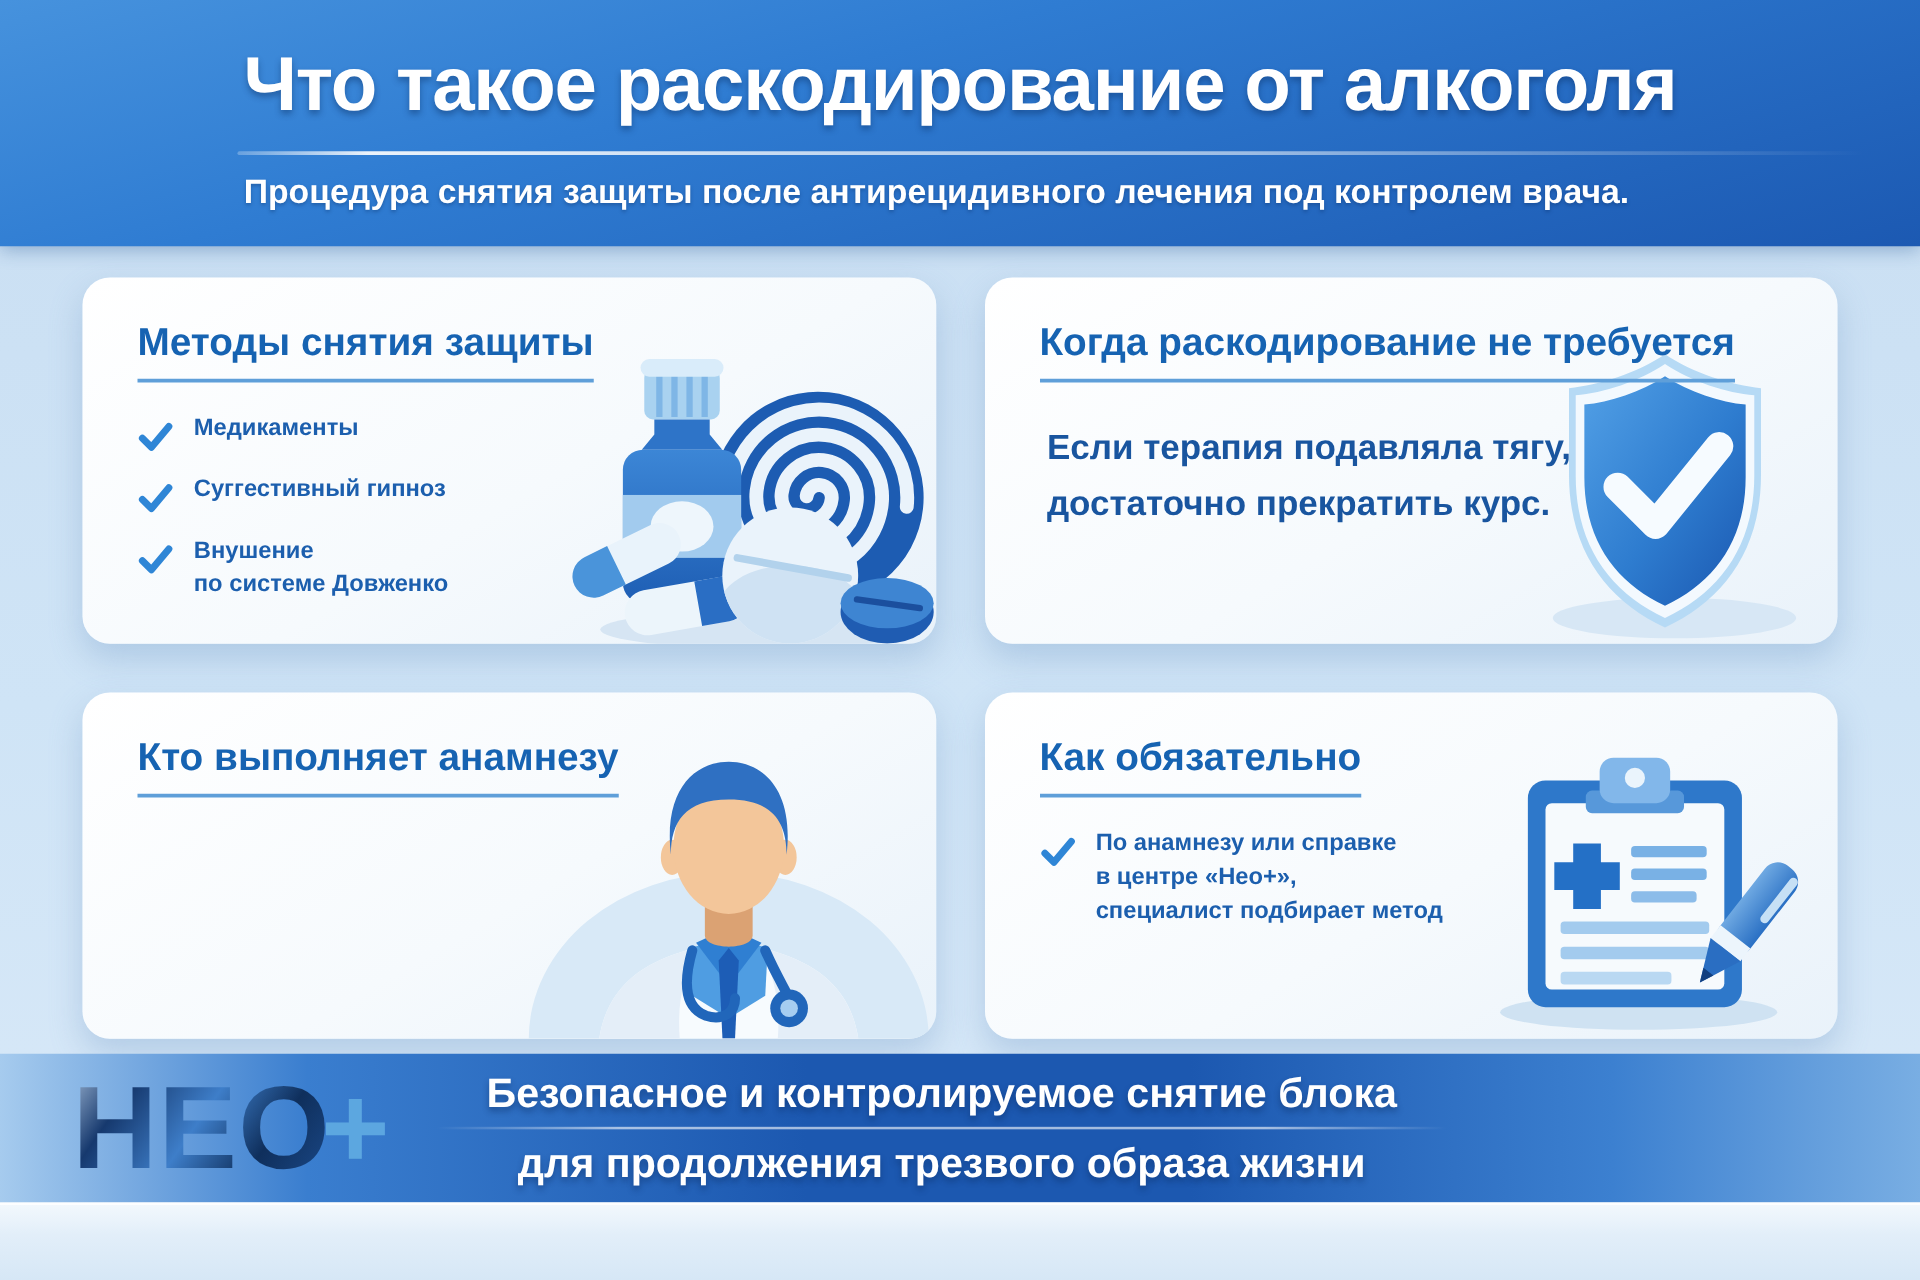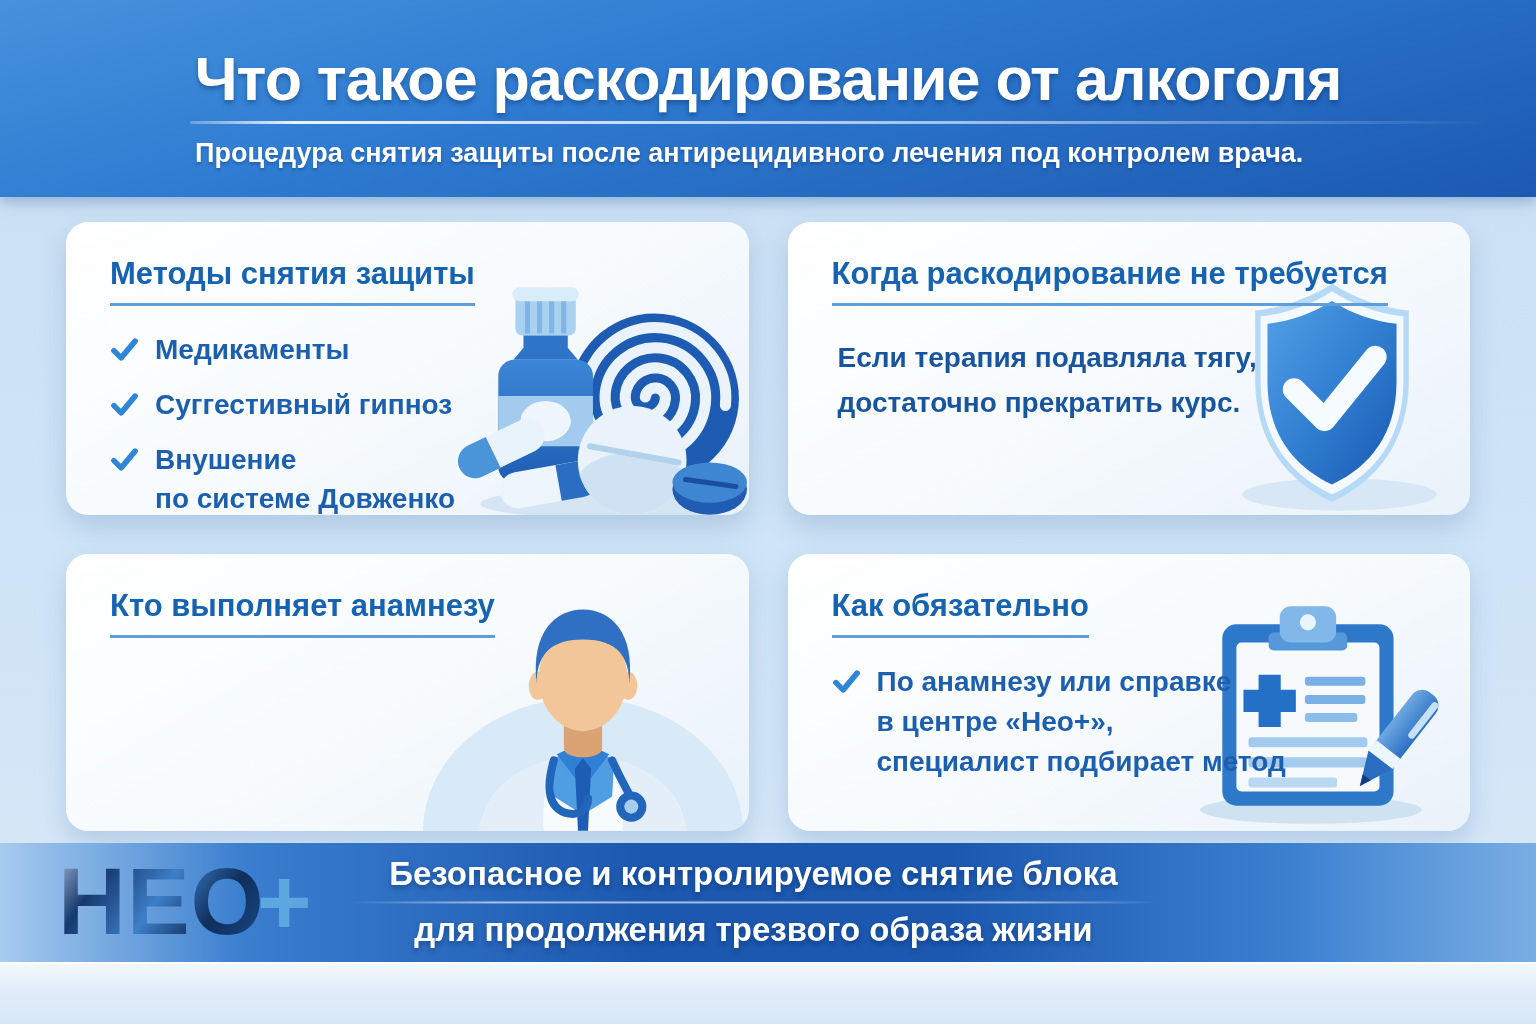--- a/index.html
+++ b/index.html
@@ -13,21 +13,21 @@
     background:linear-gradient(180deg,#c9def2 0%,#cfe4f6 55%,#d9e9f8 100%);
   }
 
   
   .hero{
     position:absolute;top:0;left:0;right:0;height:197px;
     background:linear-gradient(165deg,#4692dd 0%,#2f7cd2 38%,#1c59b2 100%);
     box-shadow:0 4px 14px rgba(40,90,150,.38);
   }
   .hero-title{
-    margin:16px;padding-top:28px;text-align:center;
+    margin:4px;padding-top:28px;text-align:center;
     font-size:61px;font-weight:800;color:#ffffff;letter-spacing:-1px;
     text-shadow:0 3px 5px rgba(8,40,90,.42);
   }
   .hero-divider{
     position:absolute;left:190px;right:44px;top:121px;height:3px;border-radius:2px;
     background:linear-gradient(90deg,rgba(255,255,255,.25) 0%,rgba(255,255,255,.9) 8%,rgba(255,255,255,.55) 62%,rgba(255,255,255,0) 100%);
   }
   .hero-sub{
     position:absolute;left:195px;top:138px;margin:0;
     font-size:27px;font-weight:600;color:#ffffff;
@@ -47,21 +47,21 @@
     box-shadow:0 12px 26px rgba(110,150,195,.33);
   }
   .card-title{
     margin:0;display:inline-block;position:relative;z-index:2;
     font-size:31px;font-weight:800;color:#1663b2;
     padding-bottom:11px;border-bottom:3px solid #5f9fd9;
   }
   .card-list{list-style:none;margin:24px 0 0;padding:0;position:relative;z-index:2;}
   .card-list li{
     display:flex;align-items:flex-start;gap:16px;margin-bottom:15px;
-    font-size:28px;font-weight:700;color:#1c5fae;line-height:1.42;white-space:pre-line;
+    font-size:19px;font-weight:700;color:#1c5fae;line-height:1.42;white-space:pre-line;
   }
   .check{flex:0 0 auto;width:29px;height:29px;margin-top:5px;}
   .card-para{
     position:relative;z-index:2;margin:30px 0 12px 6px;max-width:440px;
     font-size:28px;font-weight:700;color:#19559f;line-height:1.6;white-space:pre-line;
   }
   .illus{position:absolute;z-index:1;}
   .illus-pills{right:-6px;bottom:-8px;width:302px;height:242px;}
   .illus-shield{right:24px;bottom:0;width:228px;height:238px;}
   .illus-doctor{right:0;bottom:0;width:332px;height:252px;}

